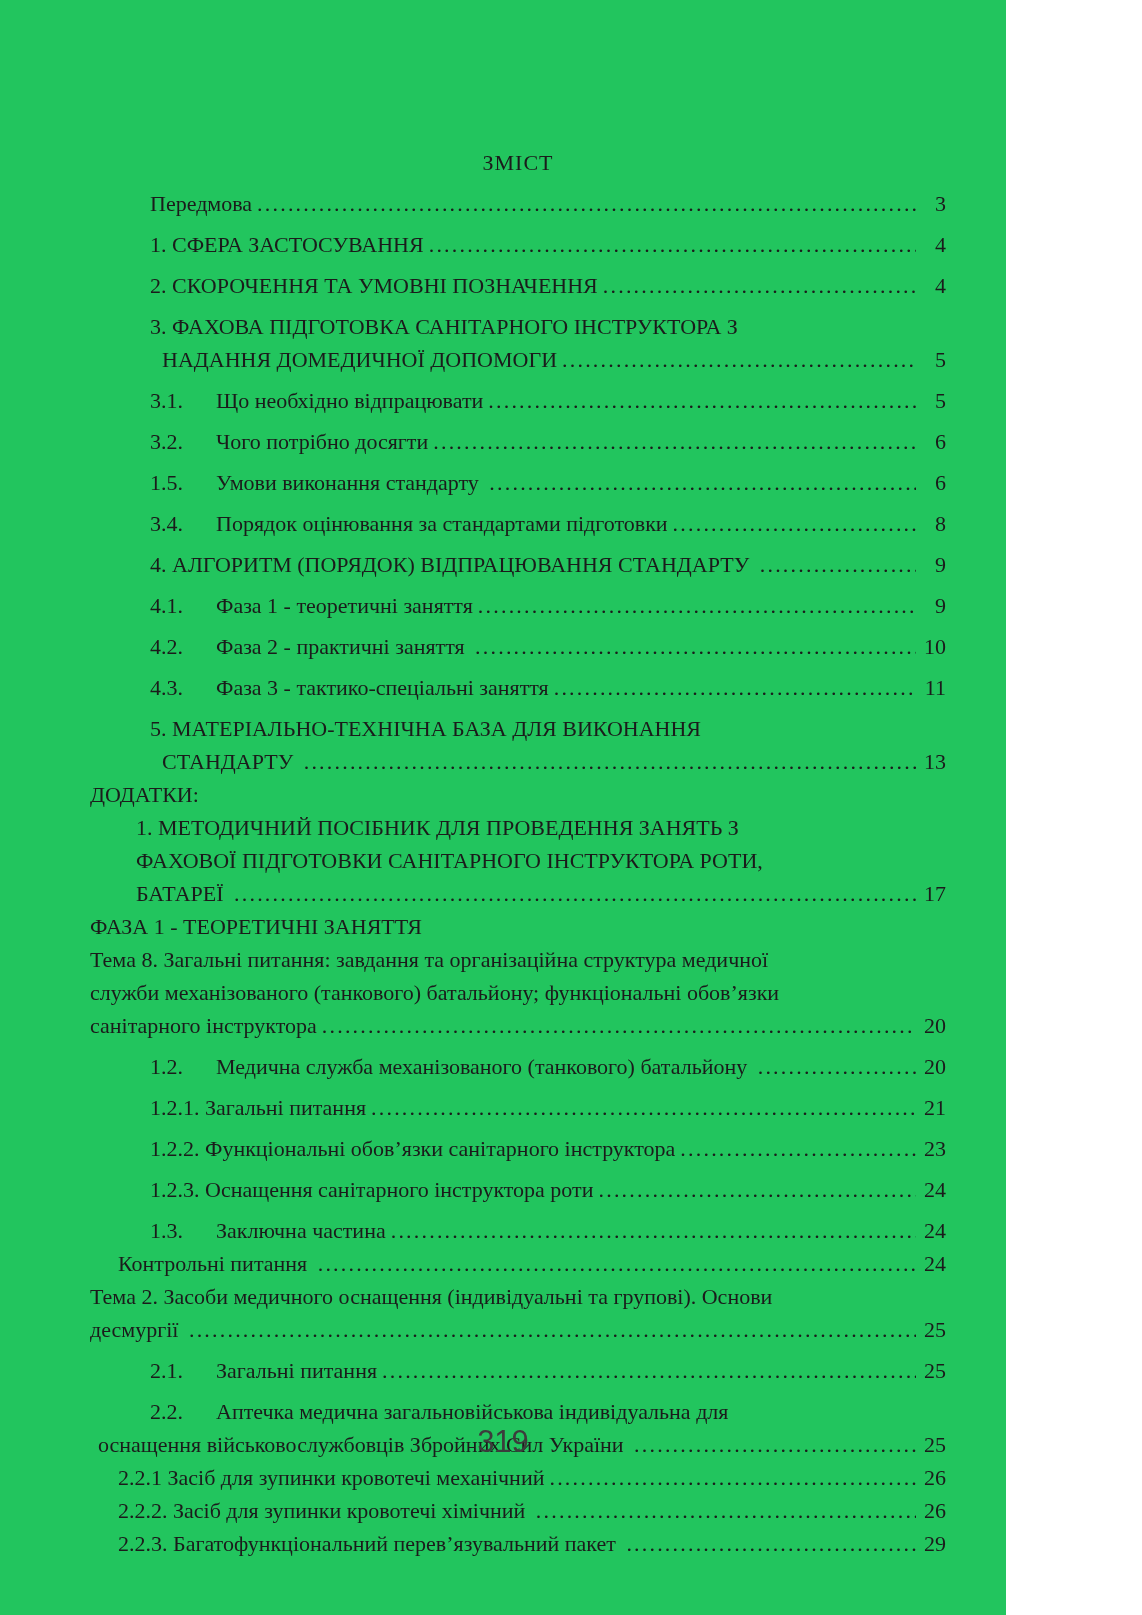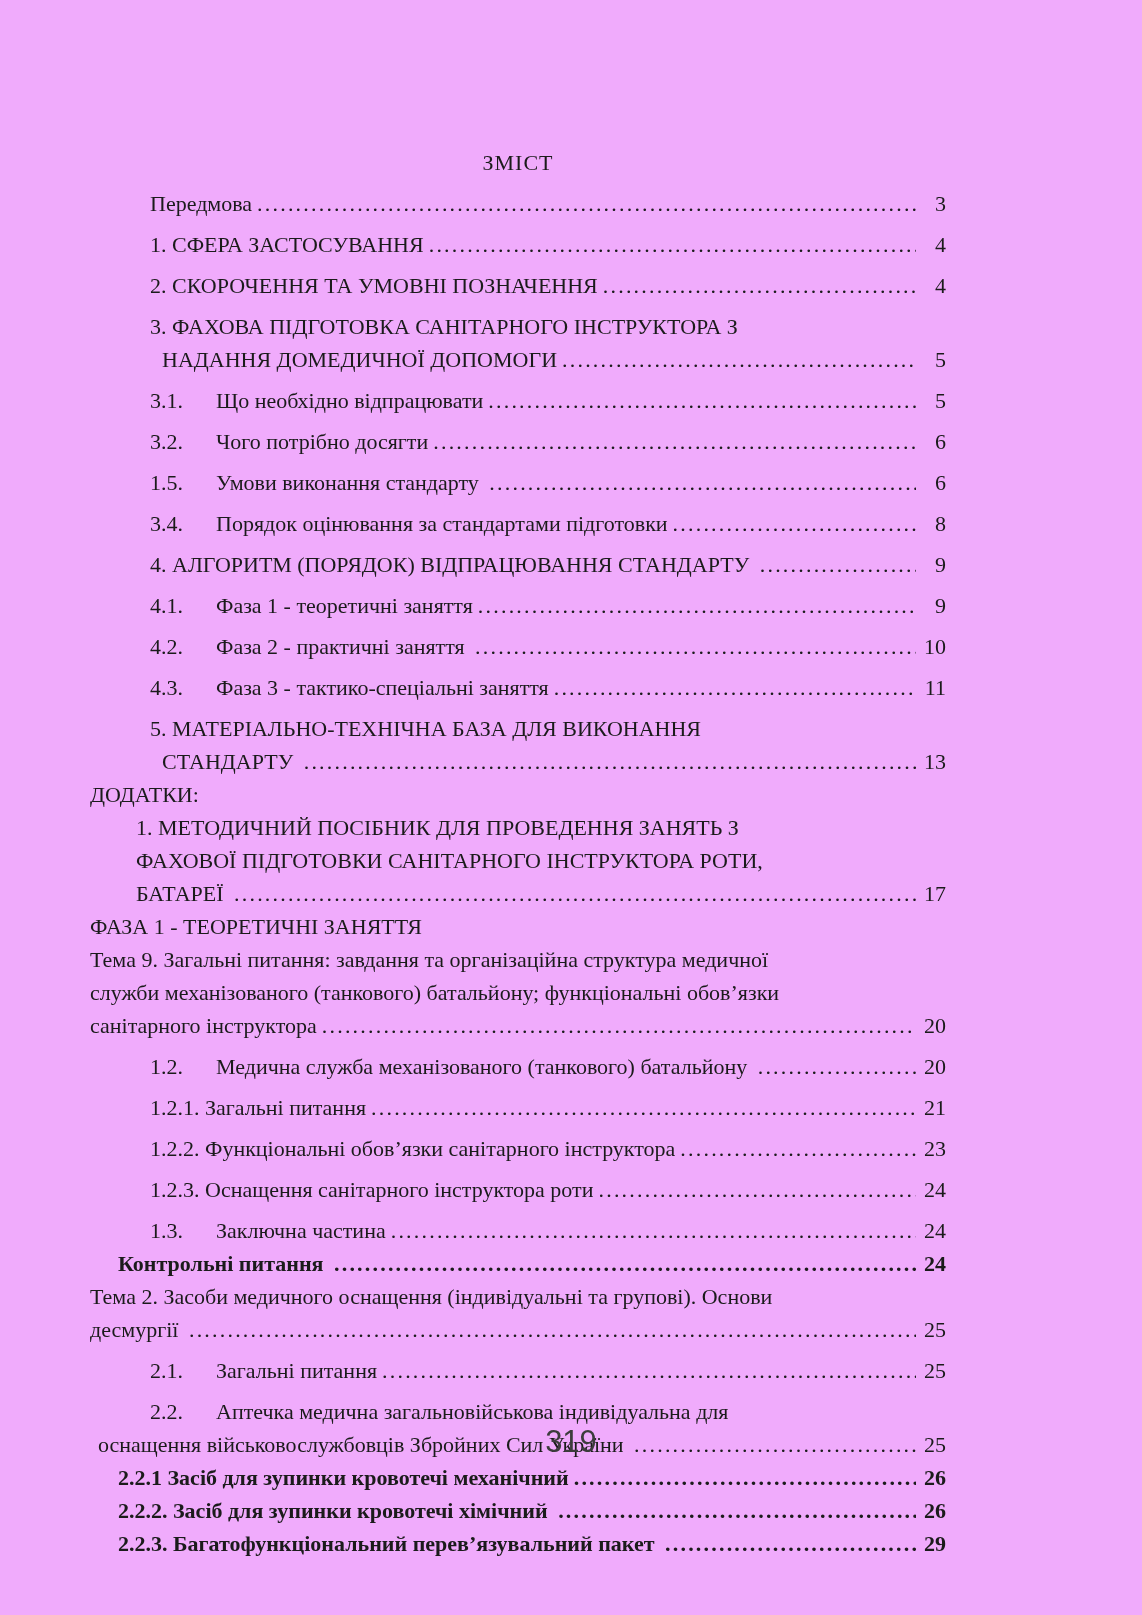--- a/index.html
+++ b/index.html
@@ -1,20 +1,20 @@
 <!DOCTYPE html>
 <html><head>
 <meta charset="utf-8">
 <style>
   html, body { margin: 0; padding: 0; background: #ffffff; }
   .page {
     position: relative;
-    width: 1142px;
+    width: 1006px;
     height: 1615px;
-    background: #f0abfc;
+    background: #22c55e;
     color: #1b1b1b;
     font-family: "Liberation Serif", serif;
     font-size: 22px;
     overflow: hidden;
   }
   .content {
     position: absolute;
     left: 90px;
     top: 146px;
     width: 856px;
@@ -29,21 +29,21 @@
   .entry.bold { font-weight: normal; }
   .line {
     display: flex;
     align-items: baseline;
     line-height: 33px;
     height: 33px;
     white-space: nowrap;
   }
   .ind-m   { padding-left: 0; }
   .ind-m2  { padding-left: 8px; }
-  .ind-s   { padding-left: 28px; font-weight: bold; }
+  .ind-s   { padding-left: 28px; }
   .ind-l1  { padding-left: 60px; margin-top: 8px; }
   .ind-l1a { padding-left: 46px; }
   .ind-l2  { padding-left: 72px; }
   .num { display: inline-block; width: 66px; flex: 0 0 auto; }
   .text { flex: 0 0 auto; white-space: pre; }
   .leader {
     flex: 1 1 auto;
     overflow: hidden;
     white-space: nowrap;
     margin-left: 5px;
@@ -199,21 +199,21 @@
             <span class="pnum">17</span>
           </div>
         </div>
         <div class="entry bold">
           <div class="line ind-m">
             <span class="text">ФАЗА 1 - ТЕОРЕТИЧНІ ЗАНЯТТЯ</span>
           </div>
         </div>
         <div class="entry">
           <div class="line ind-m">
-            <span class="text">Тема 9. Загальні питання: завдання та організаційна структура медичної</span>
+            <span class="text">Тема 8. Загальні питання: завдання та організаційна структура медичної</span>
           </div>
           <div class="line ind-m">
             <span class="text">служби механізованого (танкового) батальйону; функціональні обов’язки</span>
           </div>
           <div class="line ind-m">
             <span class="text">санітарного інструктора</span>
             <span class="leader"></span>
             <span class="pnum">20</span>
           </div>
         </div>

